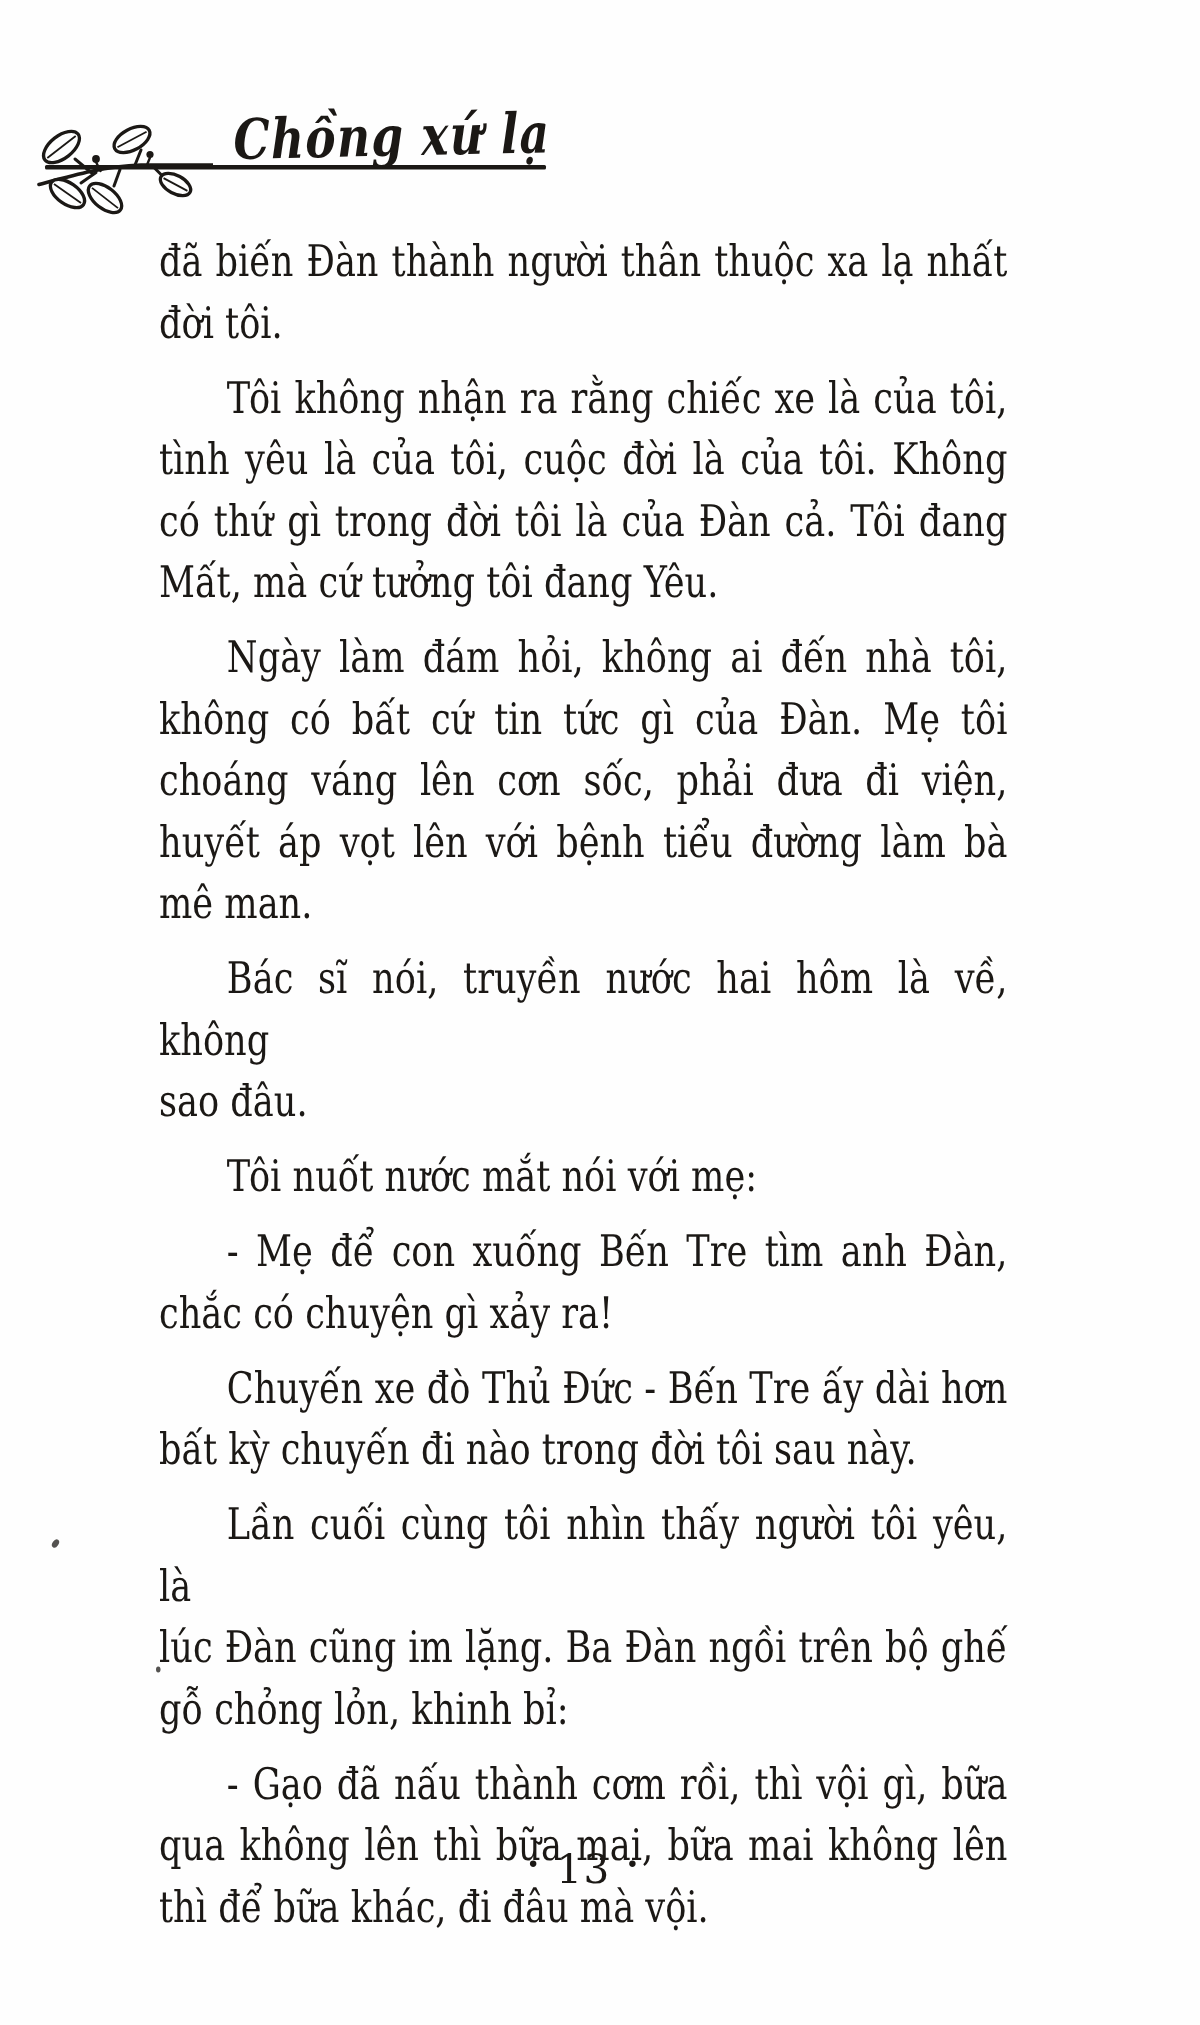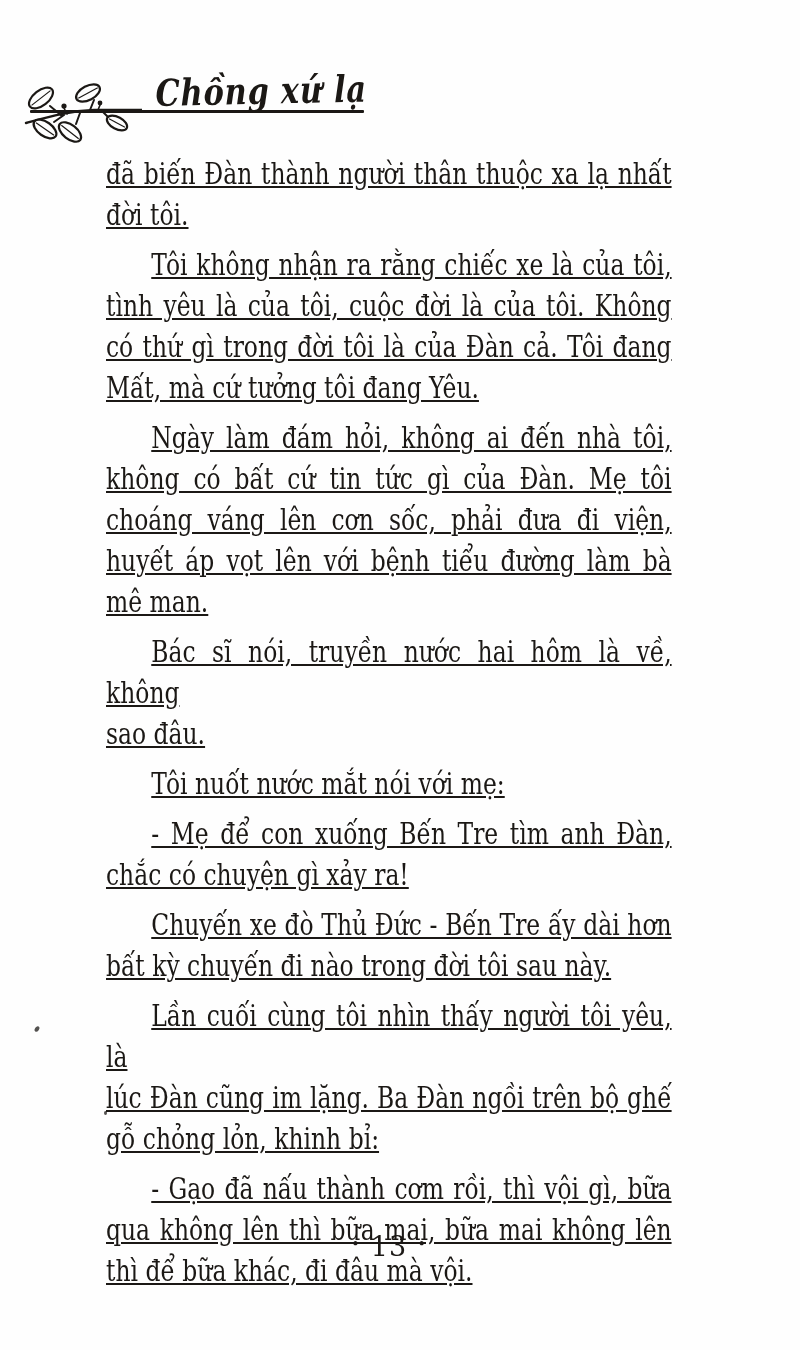--- a/index.html
+++ b/index.html
@@ -14,21 +14,21 @@
   .branch { position:absolute; left:24px; top:76px; }
   .rule { position:absolute; left:30px; top:110px; width:334px; height:2.5px; background:var(--ink); border-radius:1px; }
   .title {
     position:absolute; left:156px; top:72px;
     font-style:italic; font-weight:700; font-size:37px; line-height:43px;
     letter-spacing:1px;
     transform:scaleX(.82) rotate(-1deg); transform-origin:left bottom;
     white-space:nowrap;
   }
   
-  .text-outer { position:absolute; left:106px; top:154px; width:566px; height:1070px;text-decoration:underline; }
+  .text-outer { position:absolute; left:106px; top:154px; width:566px; height:1070px; }
   .text-inner {
     width:700px; transform:scaleX(.808); transform-origin:left top;
     font-size:29px; line-height:41px;
   }
   .para { margin:0 0 9px 0; }
   .line { display:block; text-align:justify; text-align-last:justify; }
   .line.last { text-align-last:left; }
   .line.indent { text-indent:56px; }
   
   .footer {

